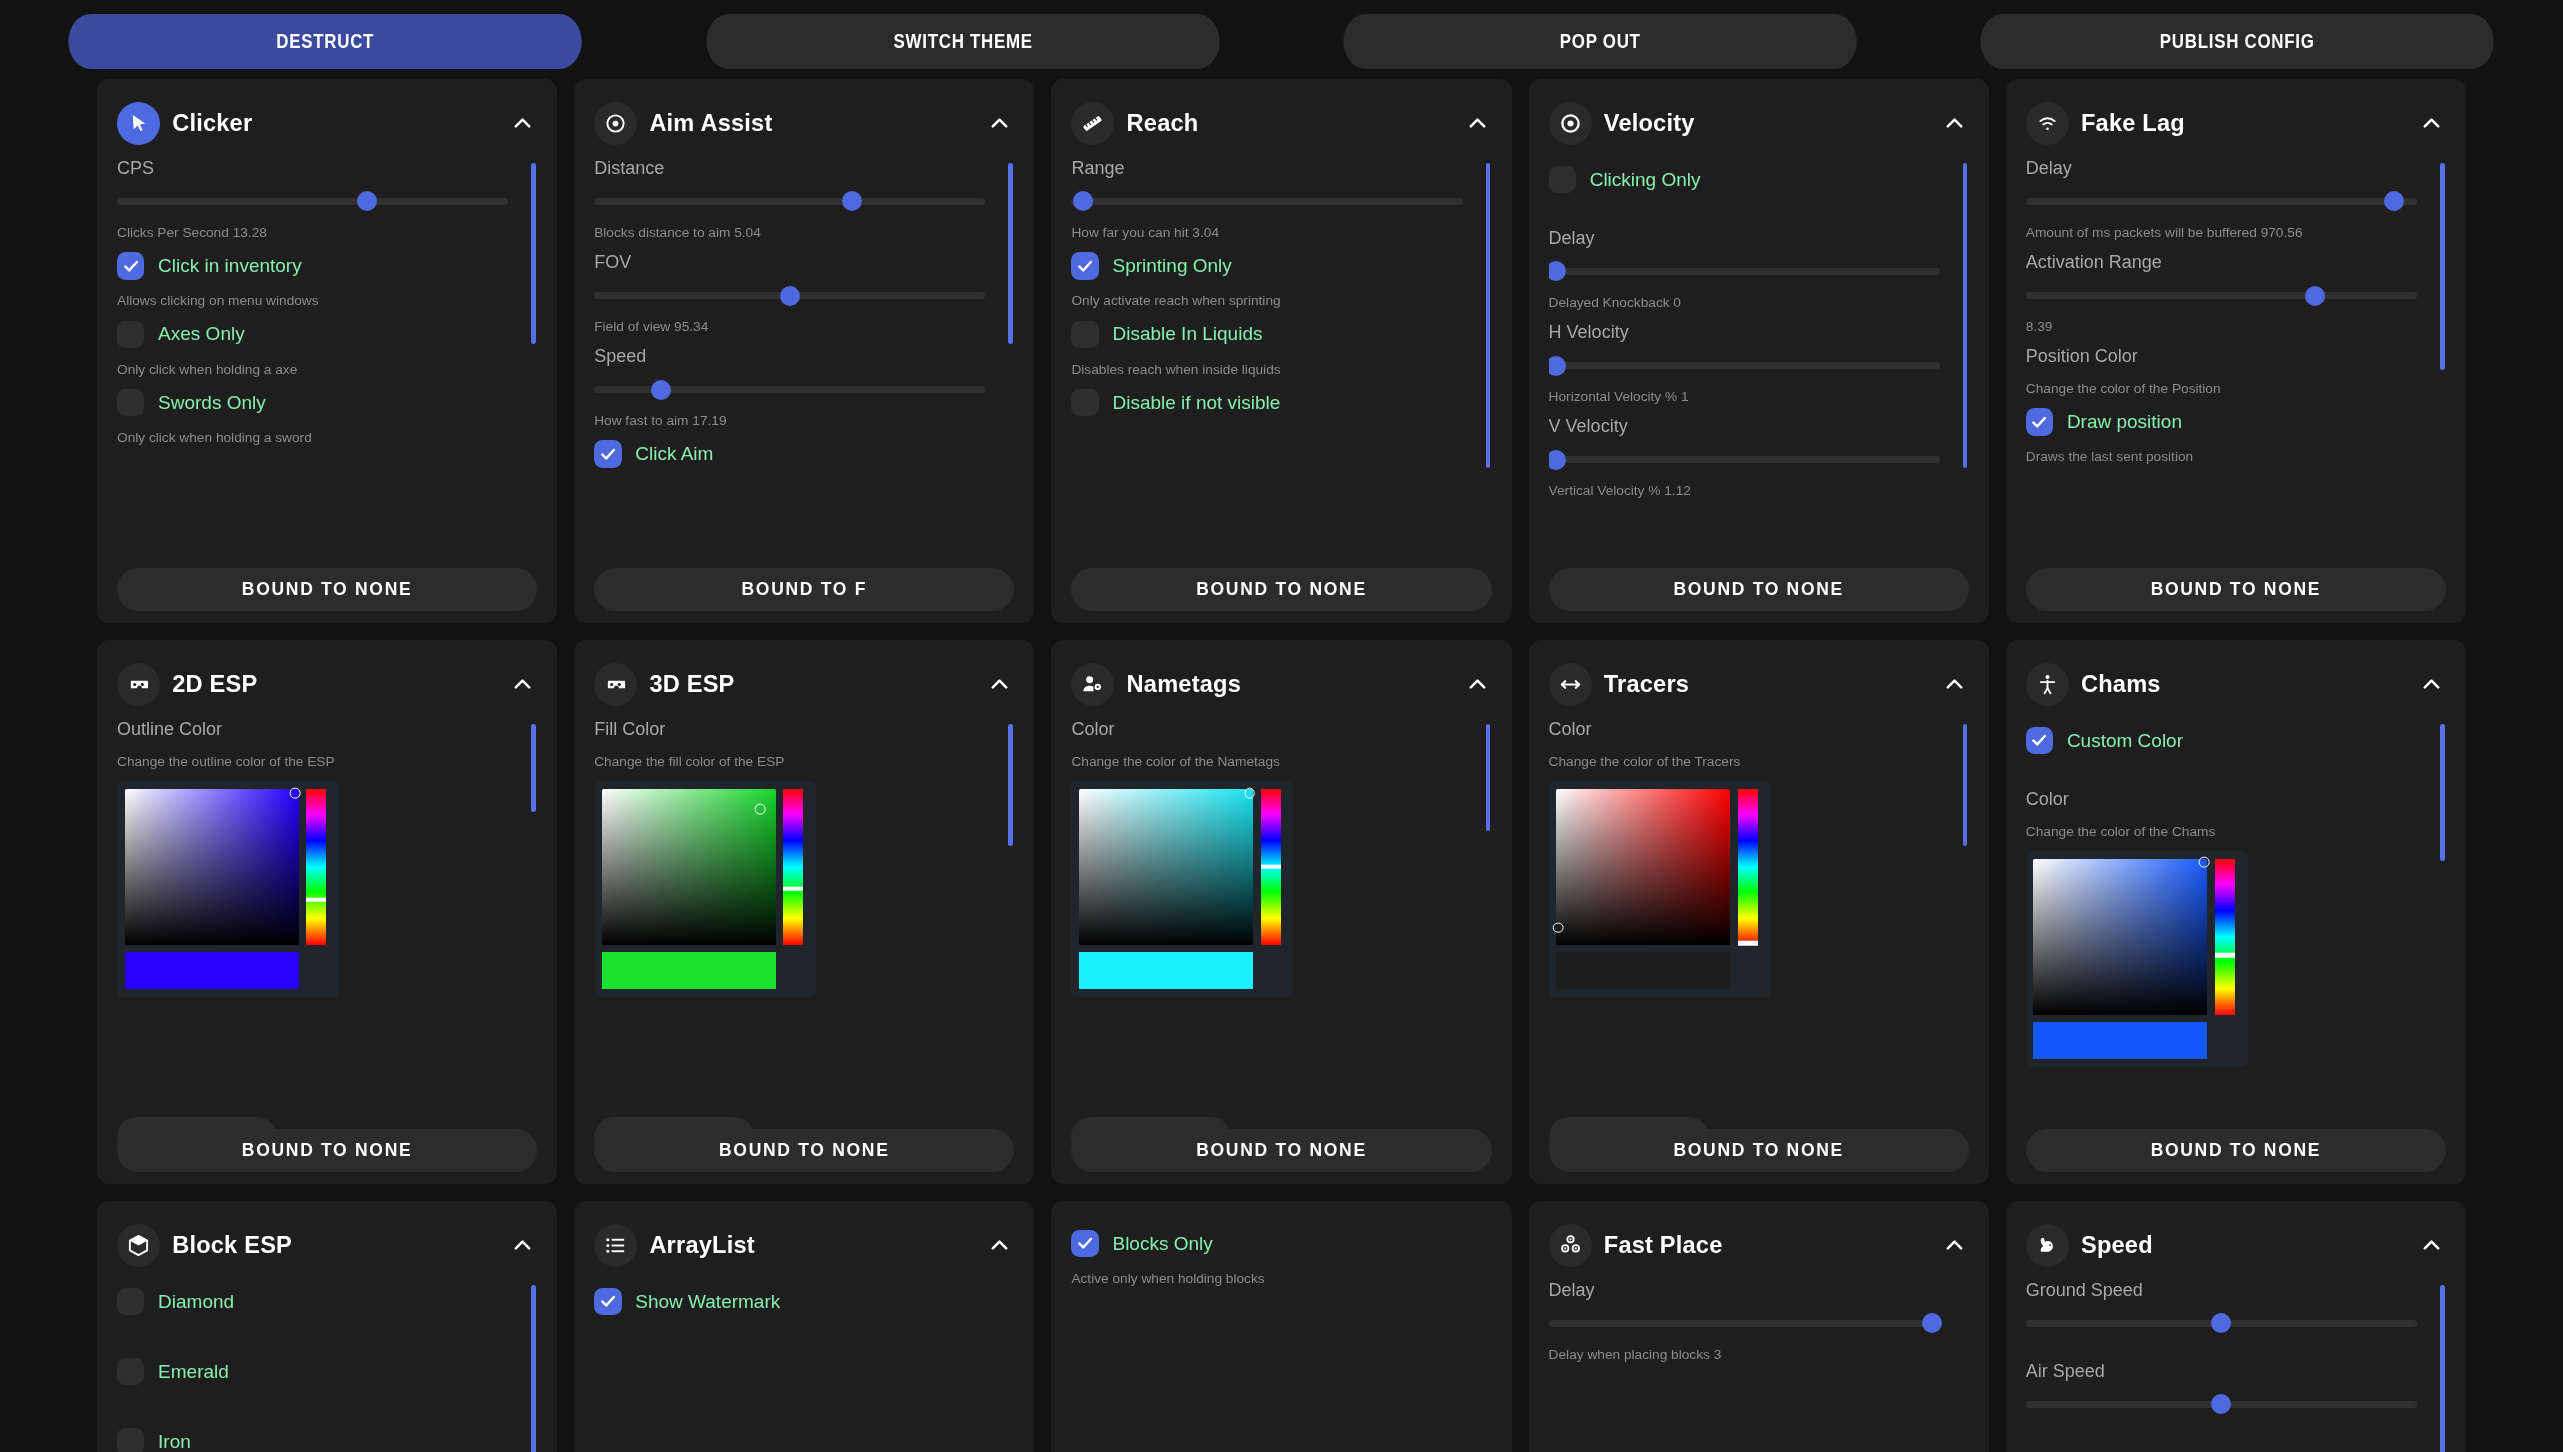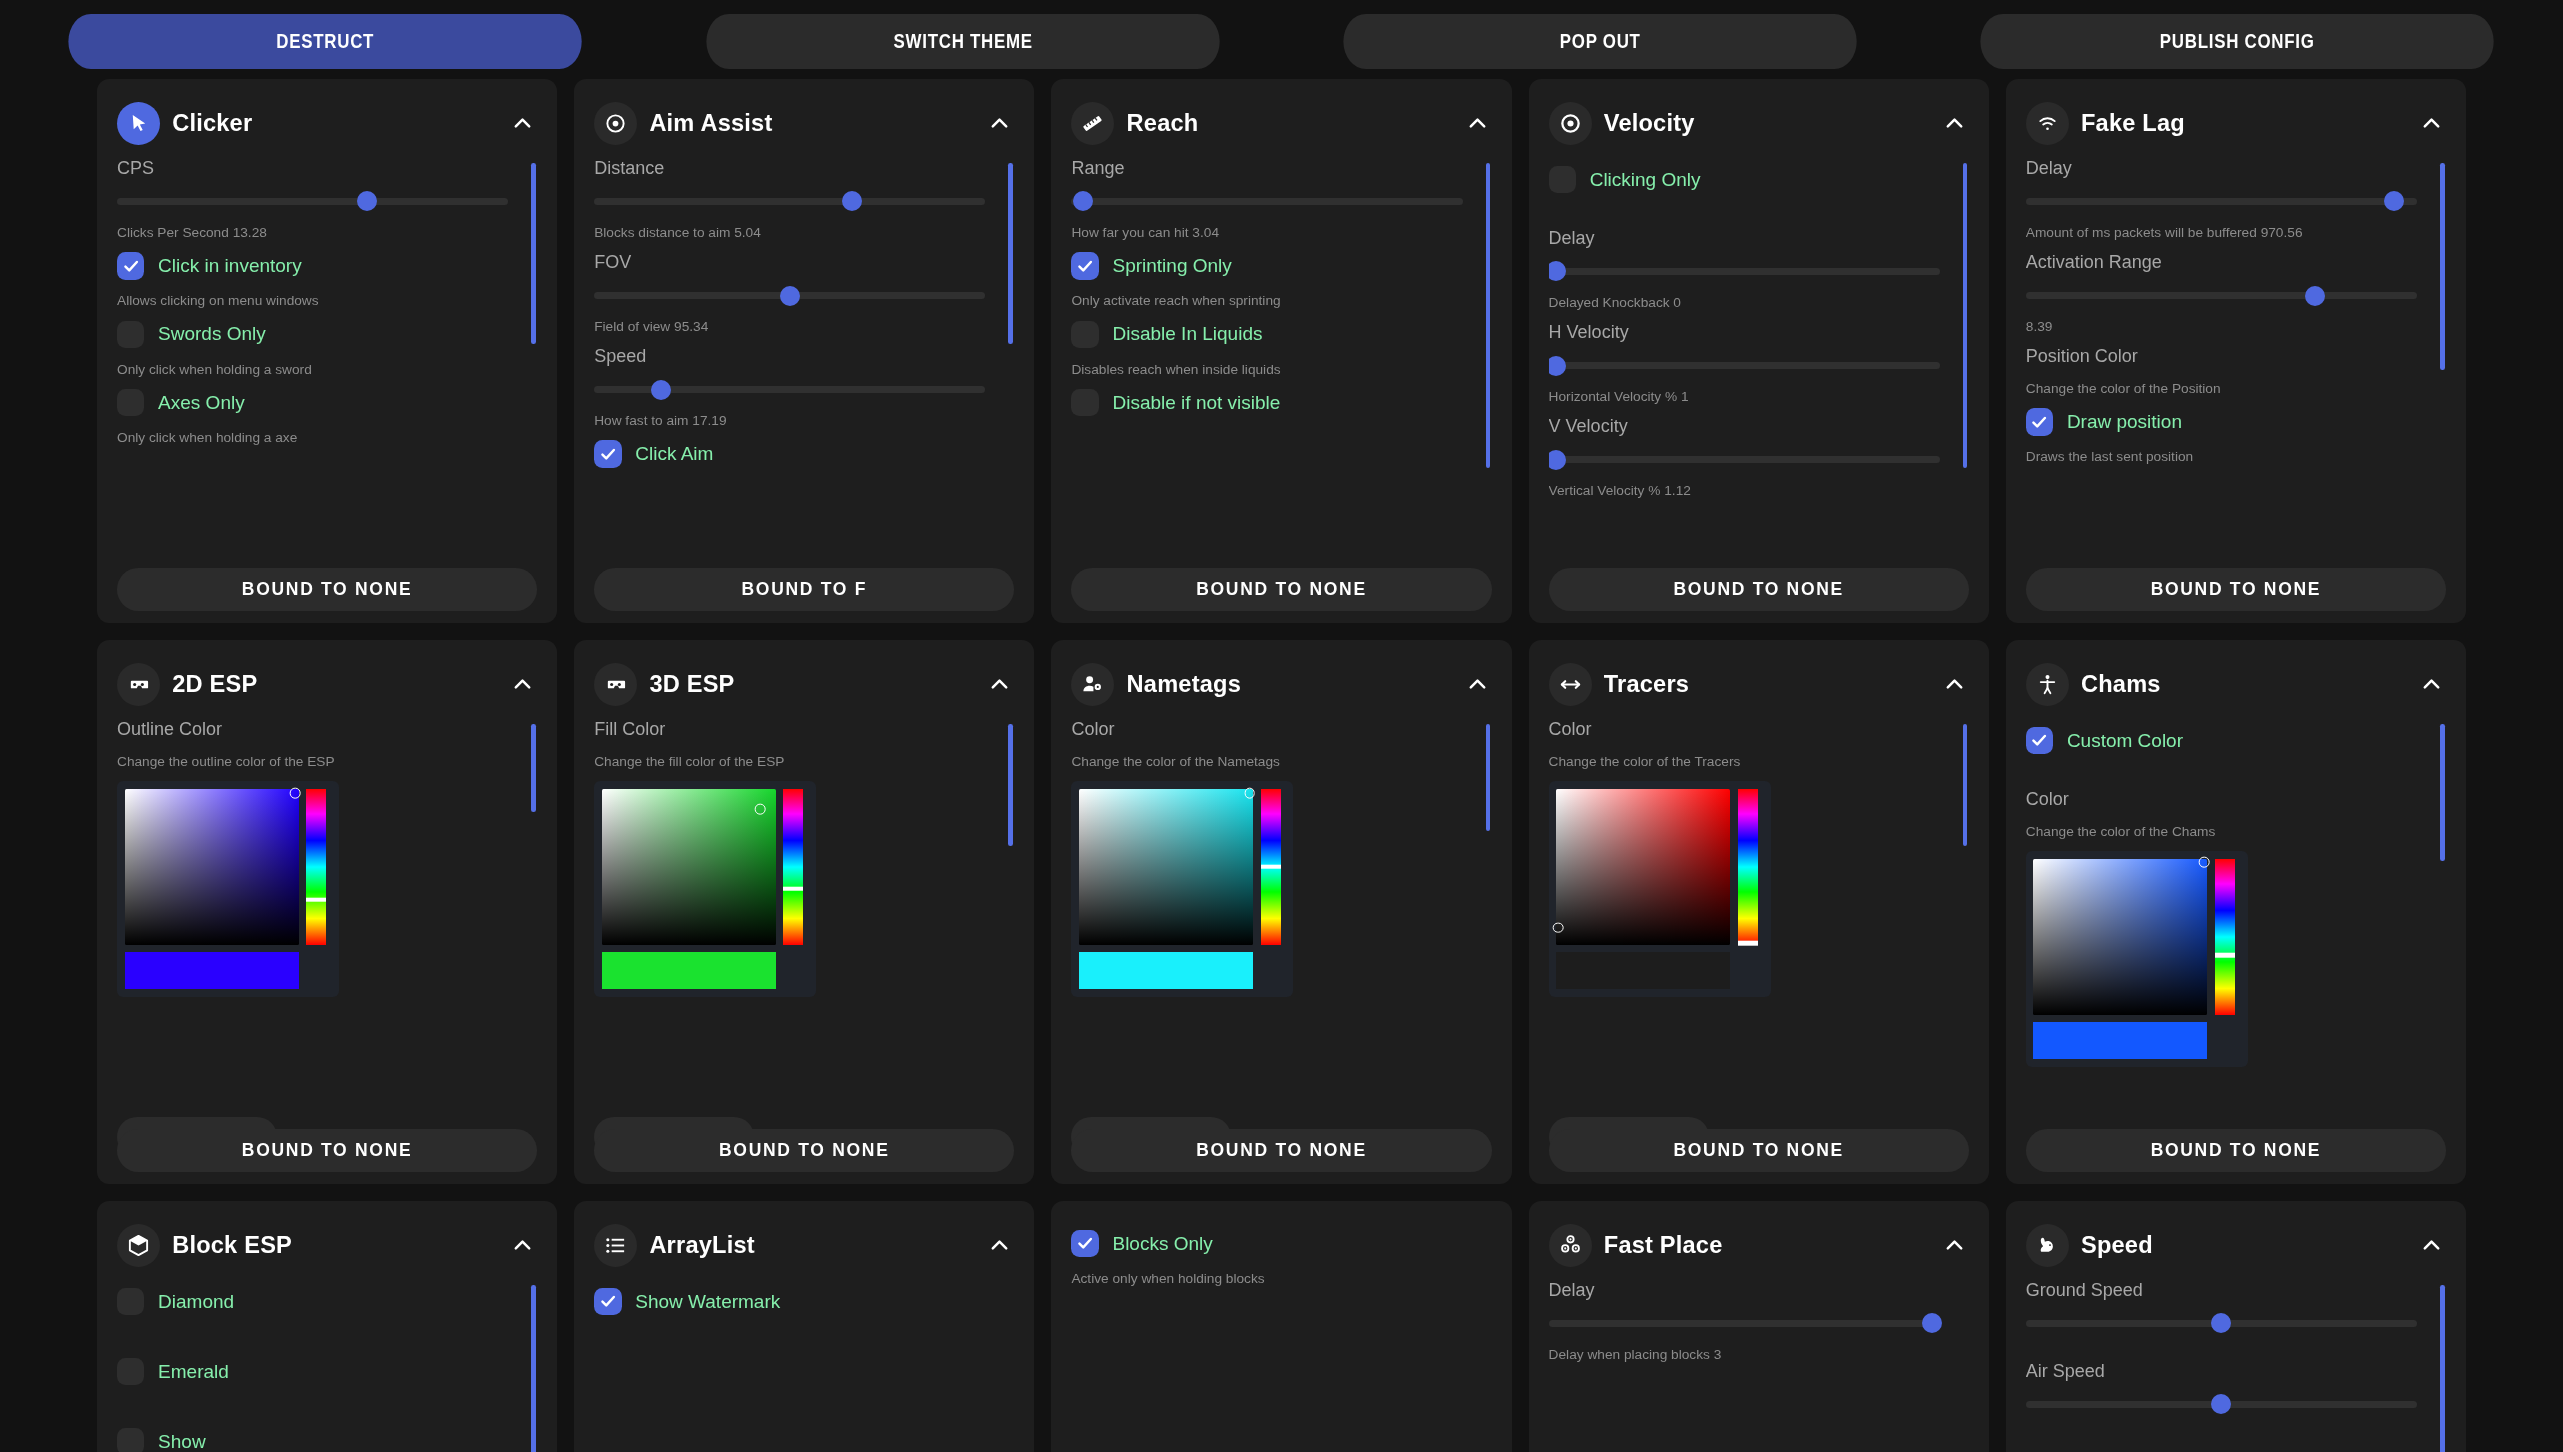--- a/index.html
+++ b/index.html
@@ -291,30 +291,30 @@
                   <path d="M4.5 12.5l5 5 10-11"></path>
                 </svg>
               </div>
               <div class="chk-label">Click in inventory</div>
             </div>
             <div class="desc">Allows clicking on menu windows</div>
           </div>
           <div>
             <div class="chk-row">
               <div class="chk"></div>
+              <div class="chk-label">Axes Only</div>
+            </div>
+            <div class="desc">Only click when holding a axe</div>
+          </div>
+          <div>
+            <div class="chk-row">
+              <div class="chk"></div>
               <div class="chk-label">Swords Only</div>
             </div>
             <div class="desc">Only click when holding a sword</div>
-          </div>
-          <div>
-            <div class="chk-row">
-              <div class="chk"></div>
-              <div class="chk-label">Axes Only</div>
-            </div>
-            <div class="desc">Only click when holding a axe</div>
           </div>
           <div class="card-scrollbar" style="top: 6.1px; height: 181px;"></div>
         </div>
         <button class="bound">BOUND TO NONE</button>
       </div>
     </div>
     <div class="card">
       <div class="card-inner">
         <div class="card-head">
           <div class="card-icon">
@@ -773,21 +773,21 @@
           <div>
             <div class="chk-row">
               <div class="chk"></div>
               <div class="chk-label">Emerald</div>
             </div>
             <div style="height: 30.5px;"></div>
           </div>
           <div>
             <div class="chk-row">
               <div class="chk"></div>
-              <div class="chk-label">Show</div>
+              <div class="chk-label">Iron</div>
             </div>
           </div>
           <div class="card-scrollbar" style="top: 6.1px; height: 289px;"></div>
         </div>
       </div>
     </div>
     <div class="card">
       <div class="card-inner">
         <div class="card-head">
           <div class="card-icon">

